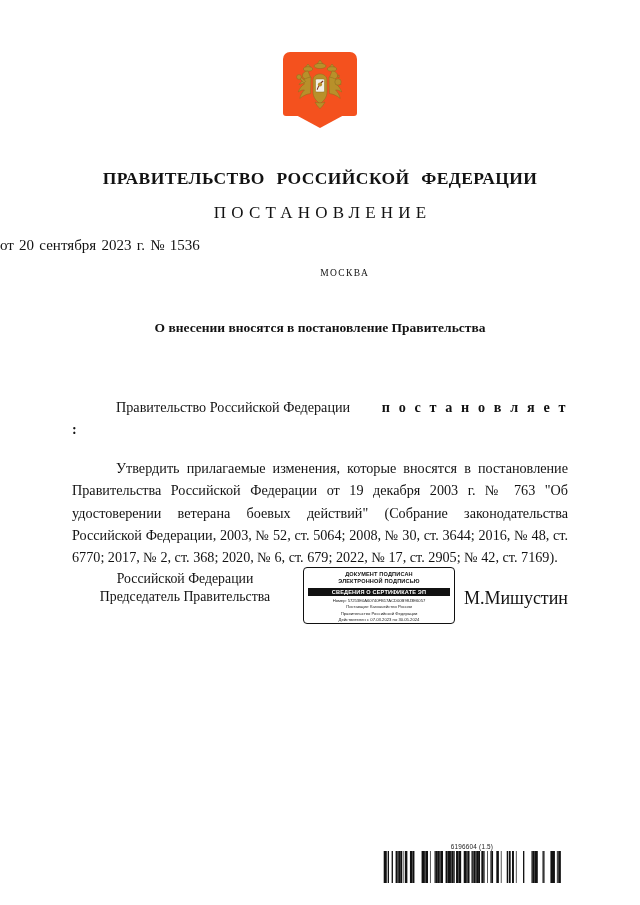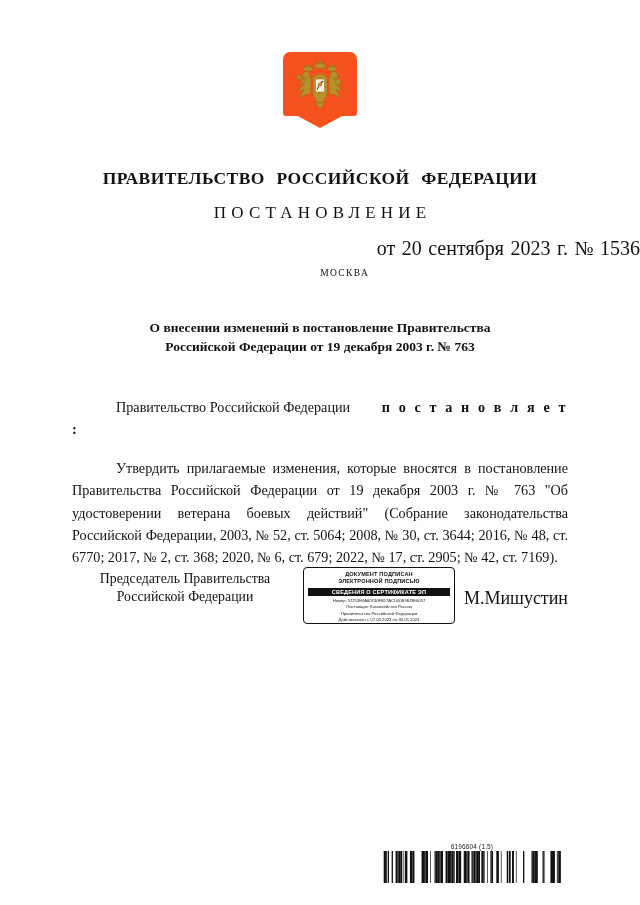--- a/index.html
+++ b/index.html
@@ -82,22 +82,22 @@
     text-align: center;
     font-size: 17px;
     letter-spacing: 5.2px;
     text-indent: 5.2px;
   }
   .doc-date {
     position: absolute;
     top: 237px;
     left: 0;
     width: 640px;
-    text-align: right;
-    font-size: 20px;
+    text-align: left;
+    font-size: 15px;
     word-spacing: 1.5px;
   }
   .doc-city {
     position: absolute;
     top: 268px;
     left: 0;
     width: 640px;
     text-align: center;
     font-size: 9.5px;
     letter-spacing: 1.4px;
@@ -278,33 +278,32 @@
 
   <div class="gov-title">ПРАВИТЕЛЬСТВО  РОССИЙСКОЙ  ФЕДЕРАЦИИ</div>
 
   <div class="doc-kind">ПОСТАНОВЛЕНИЕ</div>
 
   <div class="doc-date">от 20 сентября 2023 г.  №  1536</div>
 
   <div class="doc-city">МОСКВА</div>
 
   <div class="subject">
-    <div>О внесении изменений в постановление Правительства</div>
-    <div>Российской Федерации от 19 декабря 2003 г. № 763</div>
+    <div>О внесении вносятся в постановление Правительства</div>
   </div>
 
   <div class="body-text">
     <p><span>Правительство Российской Федерации </span><span class="spaced-bold">п о с т а н о в л я е т :</span></p>
     <p class="flow">Утвердить прилагаемые изменения, которые вносятся в постановление Правительства Российской Федерации от 19 декабря 2003 г. № 763 "Об удостоверении ветерана боевых действий" (Собрание законодательства Российской Федерации, 2003, № 52, ст. 5064; 2008, № 30, ст. 3644; 2016, № 48, ст. 6770; 2017, № 2, ст. 368; 2020, № 6, ст. 679; 2022, № 17, ст. 2905; № 42, ст. 7169).</p>
   </div>
 
   <div class="sign-row">
     <div class="sign-title">
+      <div>Российской Федерации</div>
       <div>Председатель Правительства</div>
-      <div>Российской Федерации</div>
     </div>
 
     <div class="stamp">
       <div class="stamp-head">
         <div>ДОКУМЕНТ ПОДПИСАН</div>
         <div>ЭЛЕКТРОННОЙ ПОДПИСЬЮ</div>
       </div>
       <div class="stamp-bar">СВЕДЕНИЯ О СЕРТИФИКАТЕ ЭП</div>
       <div class="stamp-lines">
         <div class="stamp-num">Номер: 57253E0A60740FB17ACD00B98J3E6057</div>

